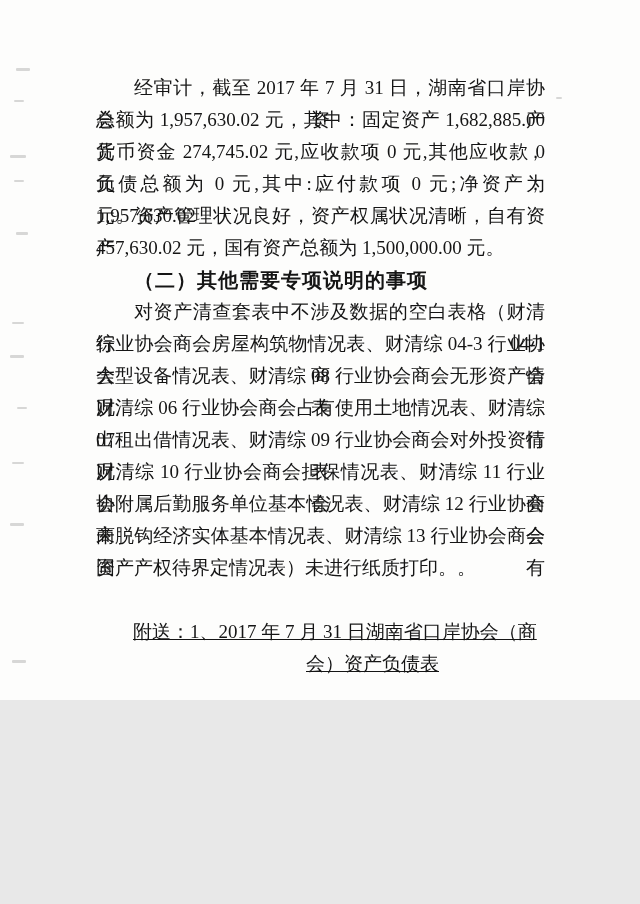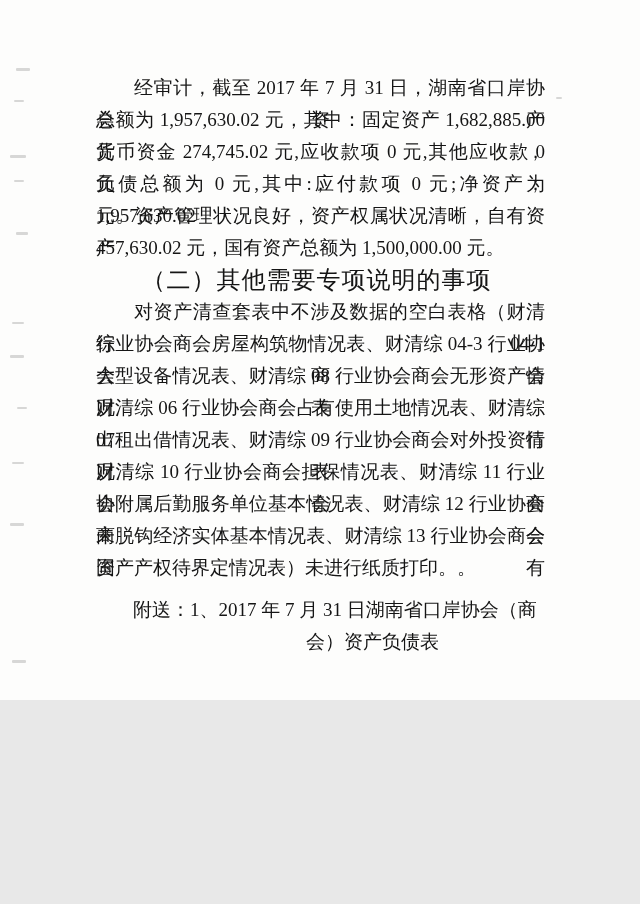--- a/index.html
+++ b/index.html
@@ -15,27 +15,27 @@
   .body-text{
     position:absolute;
     left:96px;top:72px;width:449px;
     font-size:19px;
     line-height:32px;
   }
   .line{height:32px;white-space:nowrap;overflow:visible;}
   .just{text-align:justify;text-align-last:justify;white-space:normal;}
   .indent{text-indent:2em;}
   .heading{
-    font-weight:normal;
-    font-size:24px;
+    font-weight:bold;
+    font-size:20px;
     height:32px;
     text-indent:1.9em;
     letter-spacing:1px;
   }
-  .attach{margin-top:10px;}
+  .attach{margin-top:32px;text-decoration:underline;}
   .att0{margin-left:37px;}
   .att1{margin-left:104px;text-align:center;}
   .att2{margin-left:88px;}
   .pagenum{
     position:absolute;
     left:0;right:4px;top:802px;
     text-align:center;
     font-size:13px;
     color:#2a2a2a;
   }

